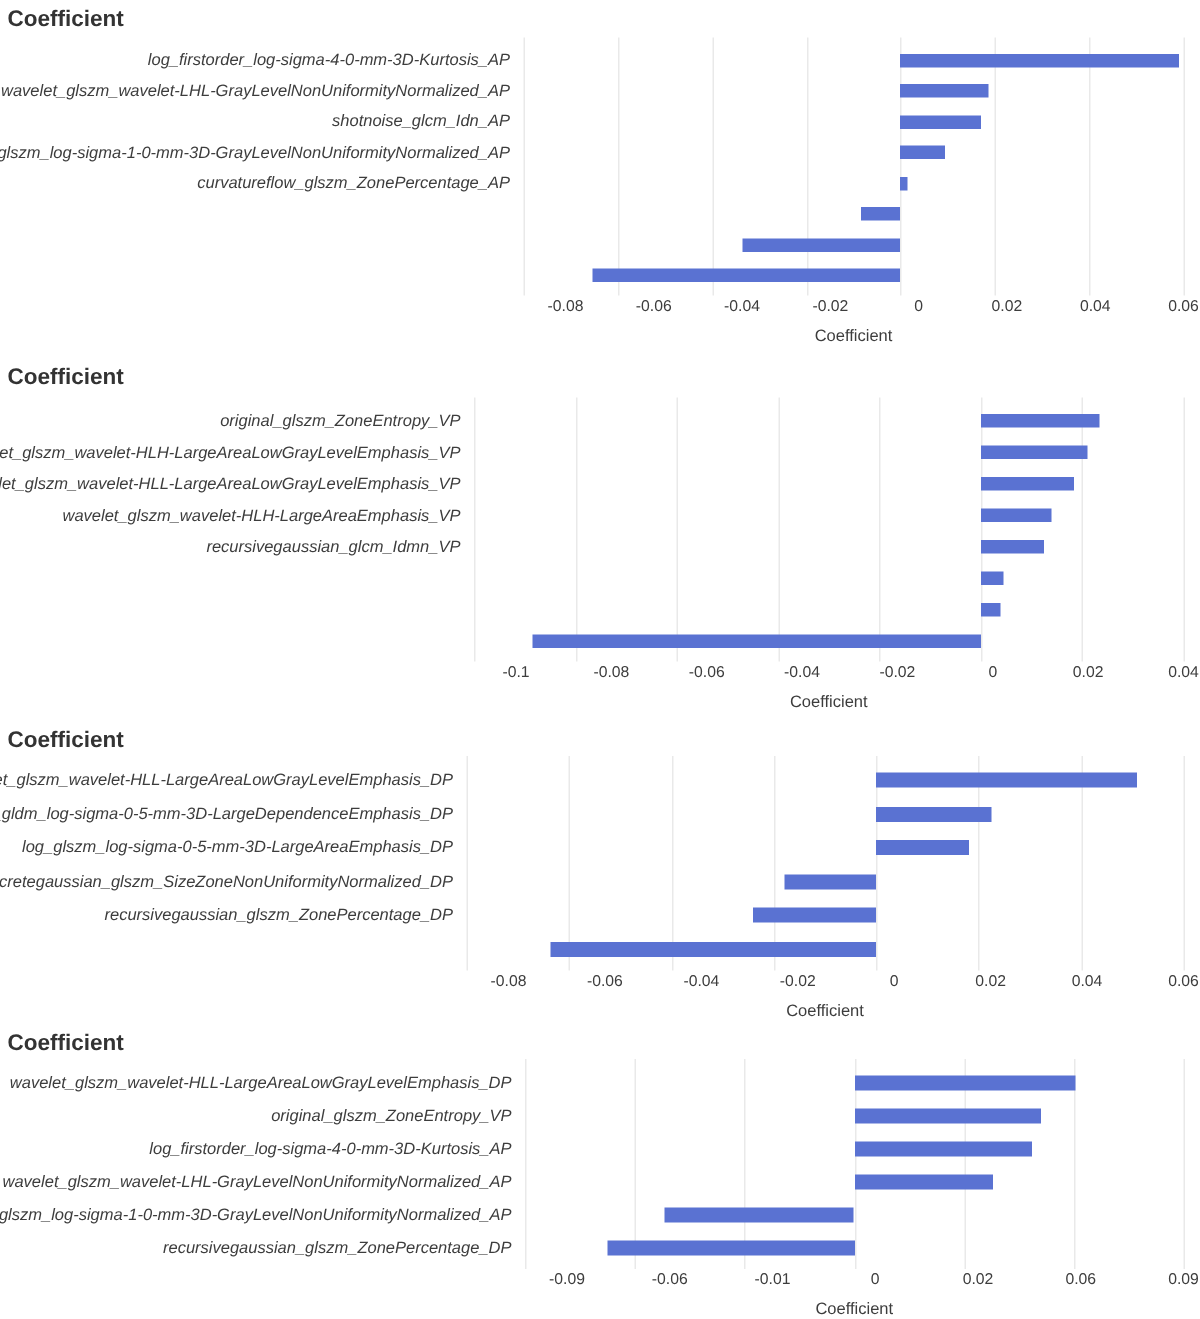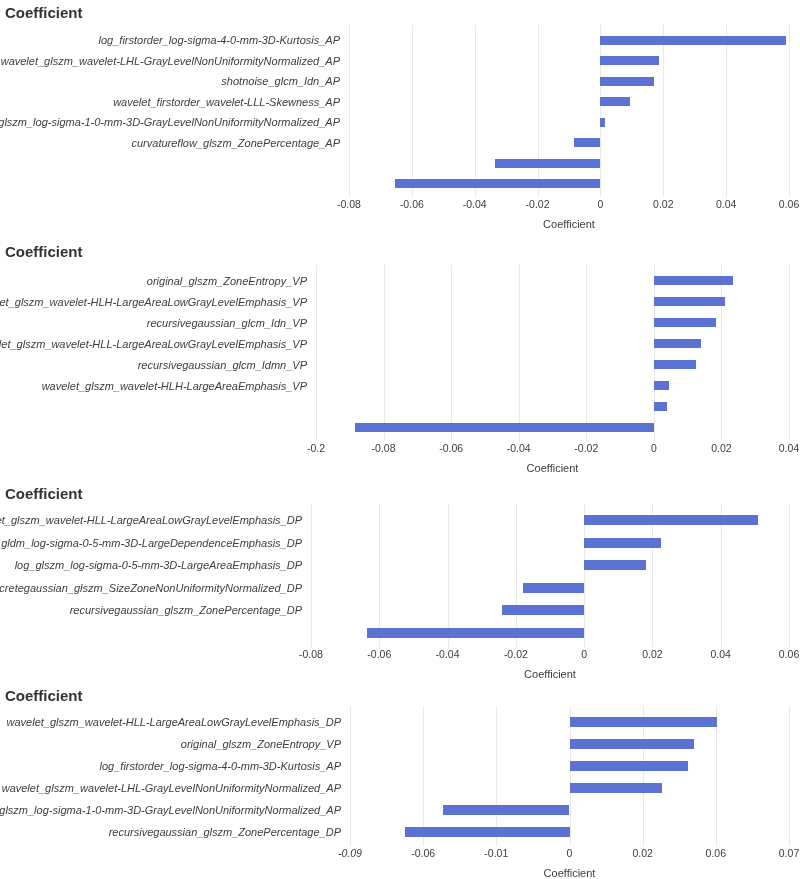--- a/index.html
+++ b/index.html
@@ -40,21 +40,21 @@
     bottom: -3px;
     width: 1px;
     background: #e9e9e9;
   }
   .bar-row { height: var(--rowh); position: relative; }
   .bar {
     position: absolute;
     height: var(--barh);
     top: calc((var(--rowh) - var(--barh)) / 2);
   }
-  .axis-row { display: flex; margin-top: 4px; padding-right: 11px; box-sizing: border-box; }
+  .axis-row { display: flex; margin-top: 4px; padding-right: 11px; box-sizing: border-box; padding-left: 28px; }
   .axis-spacer { width: var(--labelw); flex: none; }
   .ticks { flex: 1; position: relative; height: 13px; }
   .tick-label {
     position: absolute;
     transform: translateX(-50%);
     font-size: 10.5px;
     color: #3d3d3d;
     white-space: nowrap;
   }
   .xlabel-row { display: flex; margin-top: 7px; padding-right: 11px; box-sizing: border-box; }
@@ -69,21 +69,20 @@
 </head>
 <body>
 
 <section class="chart" style="--labelw:349px; --rowh:20.5px; --barh:9px; padding-top:4px; margin-bottom:12px;">
   <h2 class="chart-title" style="margin-bottom:8px;">Coefficient</h2>
   <div class="chart-body">
     <div class="labels">
         <div class="cat-label">log_firstorder_log-sigma-4-0-mm-3D-Kurtosis_AP</div>
         <div class="cat-label">wavelet_glszm_wavelet-LHL-GrayLevelNonUniformityNormalized_AP</div>
         <div class="cat-label">shotnoise_glcm_Idn_AP</div>
-        <div class="cat-label">wavelet_firstorder_wavelet-LLL-Skewness_AP</div>
         <div class="cat-label">log_glszm_log-sigma-1-0-mm-3D-GrayLevelNonUniformityNormalized_AP</div>
         <div class="cat-label">curvatureflow_glszm_ZonePercentage_AP</div>
       </div>
     <div class="plot">
         <div class="gridline" style="left: 0%;"></div>
         <div class="gridline" style="left: 14.2857%;"></div>
         <div class="gridline" style="left: 28.5714%;"></div>
         <div class="gridline" style="left: 42.8571%;"></div>
         <div class="gridline" style="left: 57.1429%;"></div>
         <div class="gridline" style="left: 71.4286%;"></div>
@@ -133,24 +132,23 @@
     <div class="xlabel">Coefficient</div>
   </div>
 </section>
 
 <section class="chart" style="--labelw:316px; --rowh:21px; --barh:9px; margin-bottom:10px;">
   <h2 class="chart-title" style="margin-bottom:9px;">Coefficient</h2>
   <div class="chart-body">
     <div class="labels">
         <div class="cat-label">original_glszm_ZoneEntropy_VP</div>
         <div class="cat-label">wavelet_glszm_wavelet-HLH-LargeAreaLowGrayLevelEmphasis_VP</div>
-        <div class="cat-label">recursivegaussian_glcm_Idn_VP</div>
         <div class="cat-label">wavelet_glszm_wavelet-HLL-LargeAreaLowGrayLevelEmphasis_VP</div>
+        <div class="cat-label">wavelet_glszm_wavelet-HLH-LargeAreaEmphasis_VP</div>
         <div class="cat-label">recursivegaussian_glcm_Idmn_VP</div>
-        <div class="cat-label">wavelet_glszm_wavelet-HLH-LargeAreaEmphasis_VP</div>
       </div>
     <div class="plot">
         <div class="gridline" style="left: 0%;"></div>
         <div class="gridline" style="left: 14.2857%;"></div>
         <div class="gridline" style="left: 28.5714%;"></div>
         <div class="gridline" style="left: 42.8571%;"></div>
         <div class="gridline" style="left: 57.1429%;"></div>
         <div class="gridline" style="left: 71.4286%;"></div>
         <div class="gridline" style="left: 85.7143%;"></div>
         <div class="gridline" style="left: 100%;"></div>
@@ -176,21 +174,21 @@
           <div class="bar" style="left: 71.4286%; width: 2.85714%; background: rgb(90, 114, 210);"></div>
         </div>
         <div class="bar-row">
           <div class="bar" style="left: 8.21429%; width: 63.2143%; background: rgb(90, 114, 210);"></div>
         </div>
       </div>
   </div>
   <div class="axis-row">
     <div class="axis-spacer"></div>
     <div class="ticks">
-        <div class="tick-label" style="left: 0%;">-0.2</div>
+        <div class="tick-label" style="left: 0%;">-0.1</div>
         <div class="tick-label" style="left: 14.2857%;">-0.08</div>
         <div class="tick-label" style="left: 28.5714%;">-0.06</div>
         <div class="tick-label" style="left: 42.8571%;">-0.04</div>
         <div class="tick-label" style="left: 57.1429%;">-0.02</div>
         <div class="tick-label" style="left: 71.4286%;">0</div>
         <div class="tick-label" style="left: 85.7143%;">0.02</div>
         <div class="tick-label" style="left: 100%;">0.04</div>
       </div>
   </div>
   <div class="xlabel-row">
@@ -292,26 +290,26 @@
           <div class="bar" style="left: 21.1111%; width: 28.8889%; background: rgb(90, 114, 210);"></div>
         </div>
         <div class="bar-row">
           <div class="bar" style="left: 12.5%; width: 37.5%; background: rgb(90, 114, 210);"></div>
         </div>
       </div>
   </div>
   <div class="axis-row">
     <div class="axis-spacer"></div>
     <div class="ticks">
-        <div class="tick-label" style="left: 0%; font-style: italic;">-0.09</div>
+        <div class="tick-label" style="left: 0%;">-0.09</div>
         <div class="tick-label" style="left: 16.6667%;">-0.06</div>
         <div class="tick-label" style="left: 33.3333%;">-0.01</div>
         <div class="tick-label" style="left: 50%;">0</div>
         <div class="tick-label" style="left: 66.6667%;">0.02</div>
         <div class="tick-label" style="left: 83.3333%;">0.06</div>
-        <div class="tick-label" style="left: 100%;">0.07</div>
+        <div class="tick-label" style="left: 100%;">0.09</div>
       </div>
   </div>
   <div class="xlabel-row">
     <div class="axis-spacer"></div>
     <div class="xlabel">Coefficient</div>
   </div>
 </section>
 
 </body></html>

